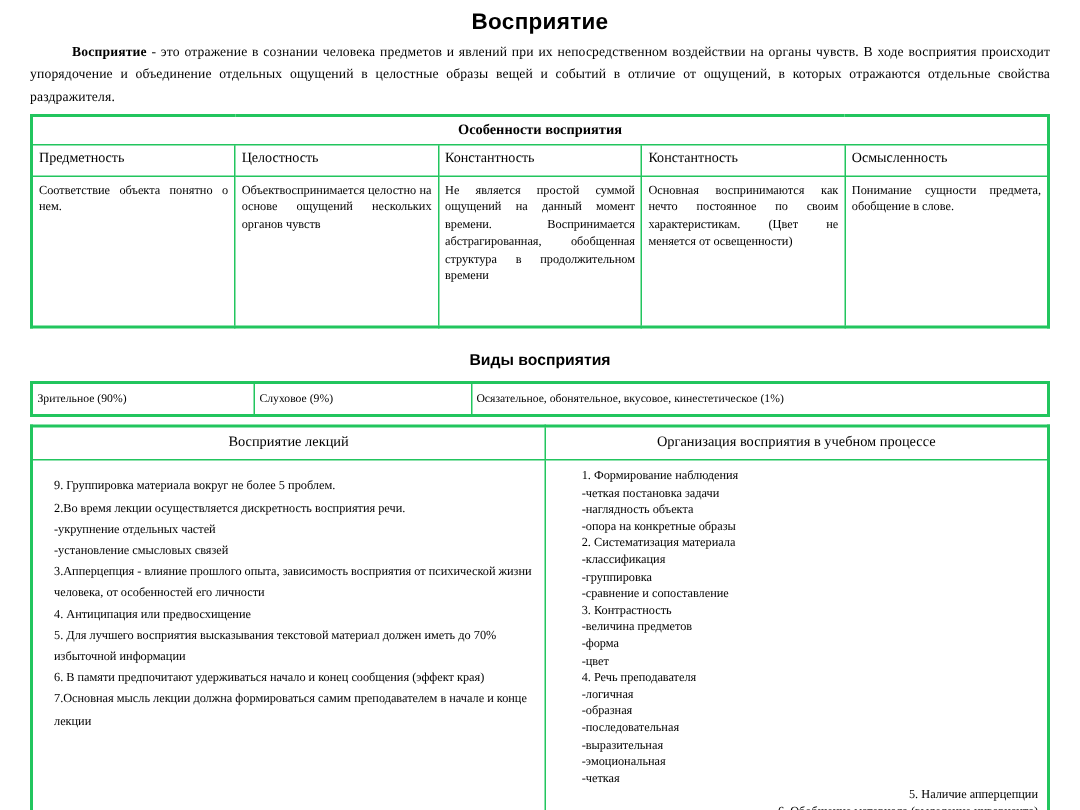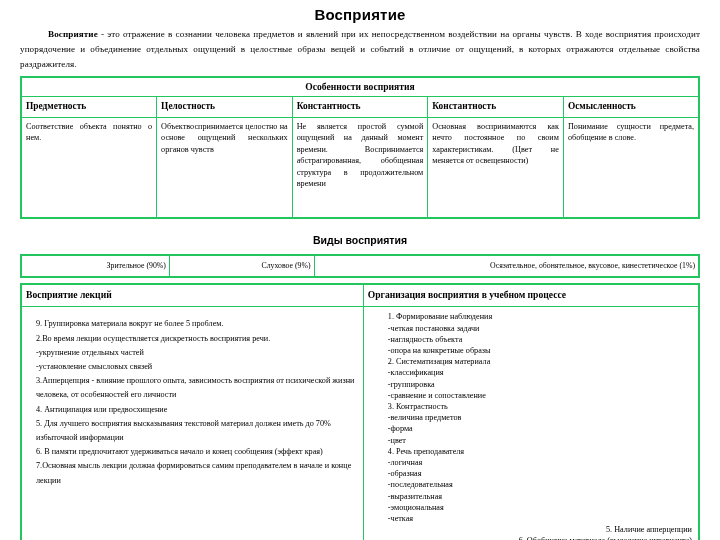--- a/index.html
+++ b/index.html
@@ -67,21 +67,21 @@
   
   .t1-caption {
     text-align: center;
     font-weight: bold;
     font-size: 9.6px;
     line-height: 14px;
     padding: 2px 0 2px 0;
     border-bottom: 1px solid #000;
   }
   .t1-head td {
-    font-weight: bold;
+    font-weight: normal;
     font-size: 9.4px;
     line-height: 13px;
     padding: 3px 20px 4px 4px;
     vertical-align: middle;
     white-space: nowrap;
     margin-left: 28px;
   }
   .t1-body td {
     text-align: justify;
     text-justify: inter-word;
@@ -92,33 +92,33 @@
   
   .t2-caption {
     text-align: center;
     font-family: "Liberation Sans", "DejaVu Sans", sans-serif;
     font-weight: bold;
     font-size: 10.5px;
     line-height: 14px;
     margin: 14px 0 7px 0;
   }
   .t2 td {
-    text-align: right;
+    text-align: left;
     vertical-align: middle;
     font-size: 7.8px;
     padding: 4px 3px 5px 3px;
     margin-top: 14px;
   }
 
   
   .t3 { margin-top: 5px; }
   .t3-head td {
-    text-align: left;
+    text-align: center;
     vertical-align: middle;
-    font-weight: bold;
+    font-weight: normal;
     font-size: 9.6px;
     line-height: 14px;
     padding: 3px 4px 4px 4px;
   }
   .t3-body td {
     padding: 4px 6px 6px 6px;
     height: 224px;
   }
 
   .lec-list {

